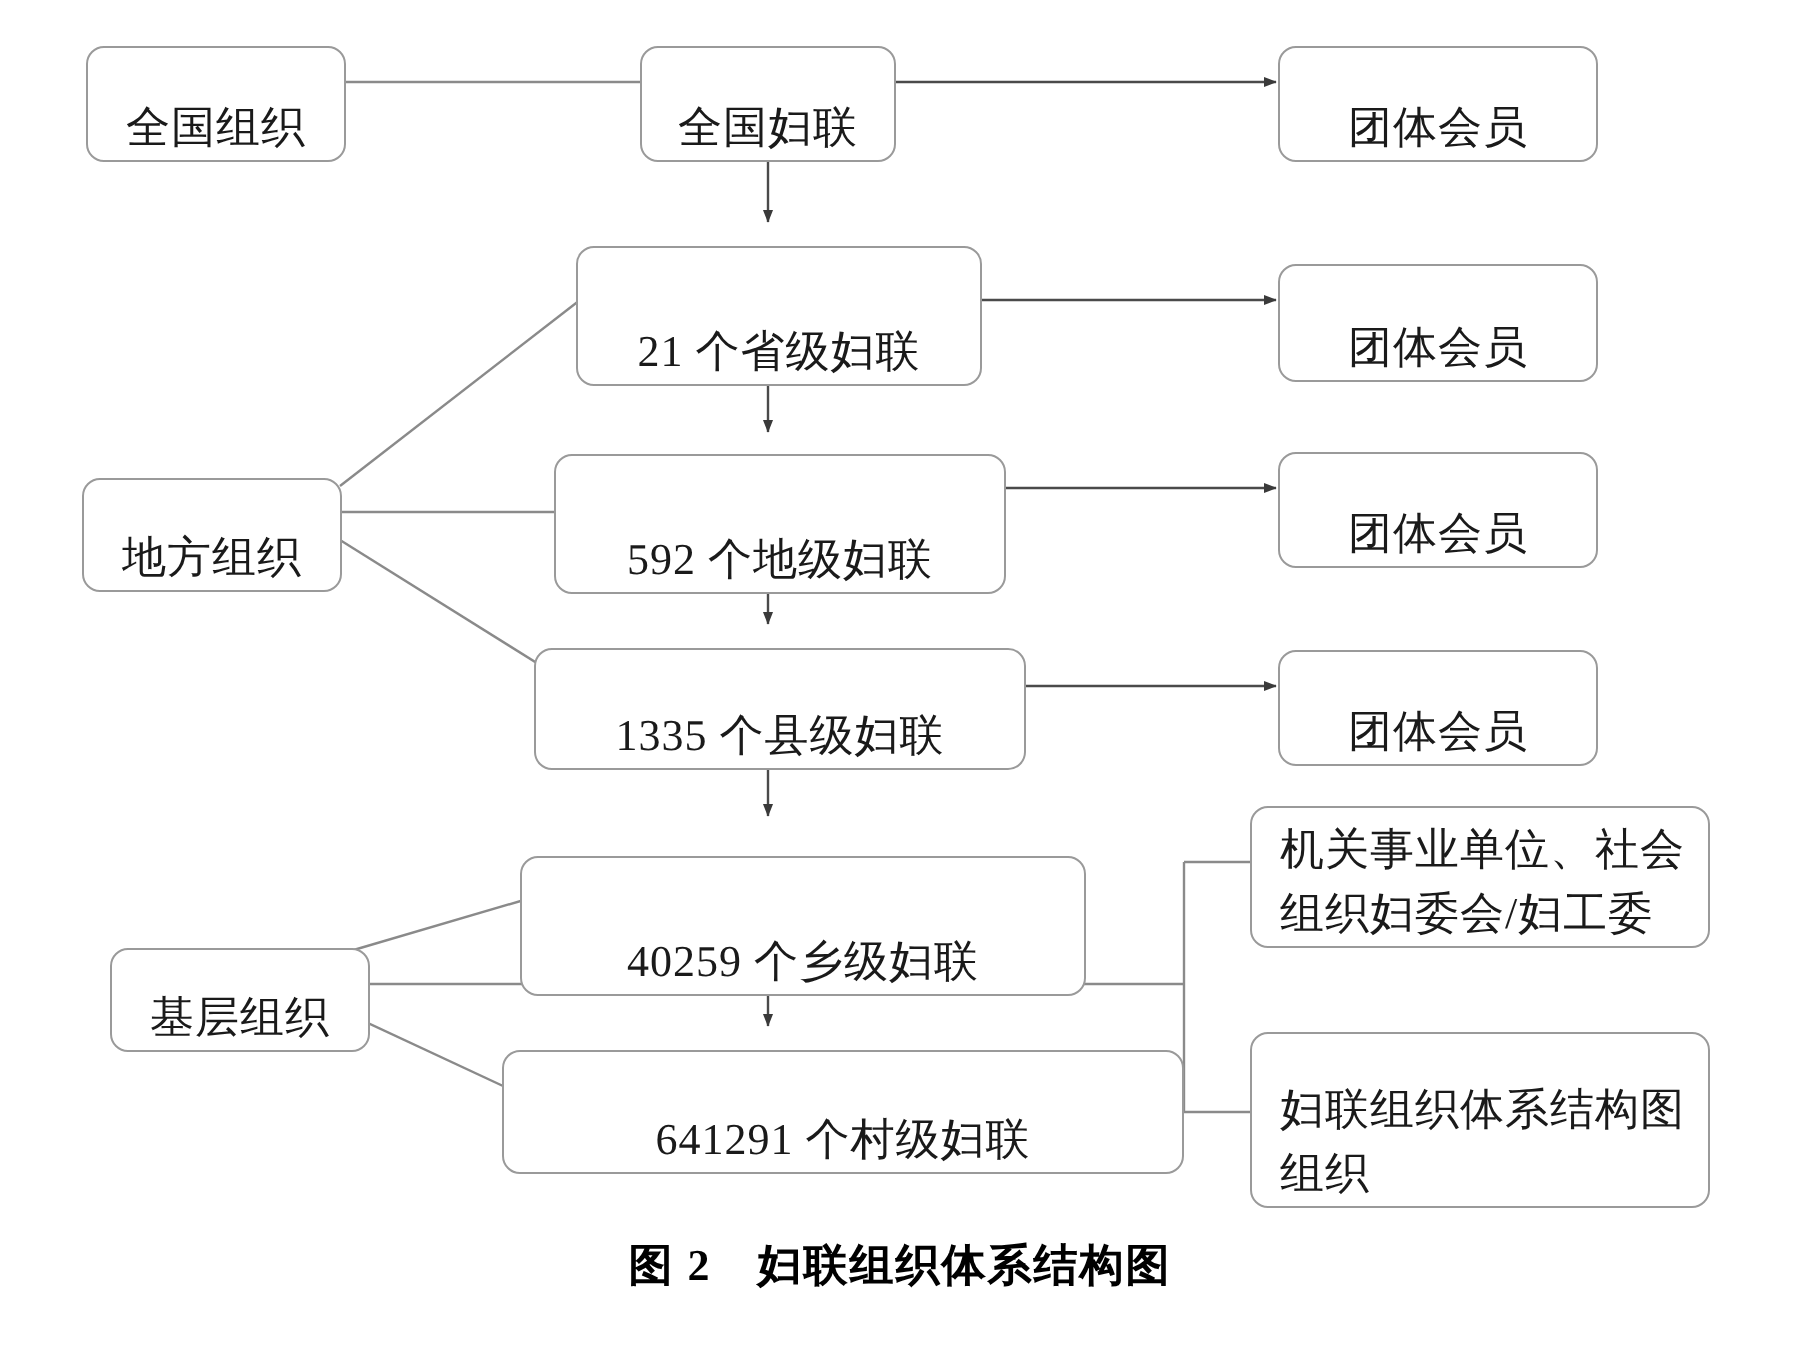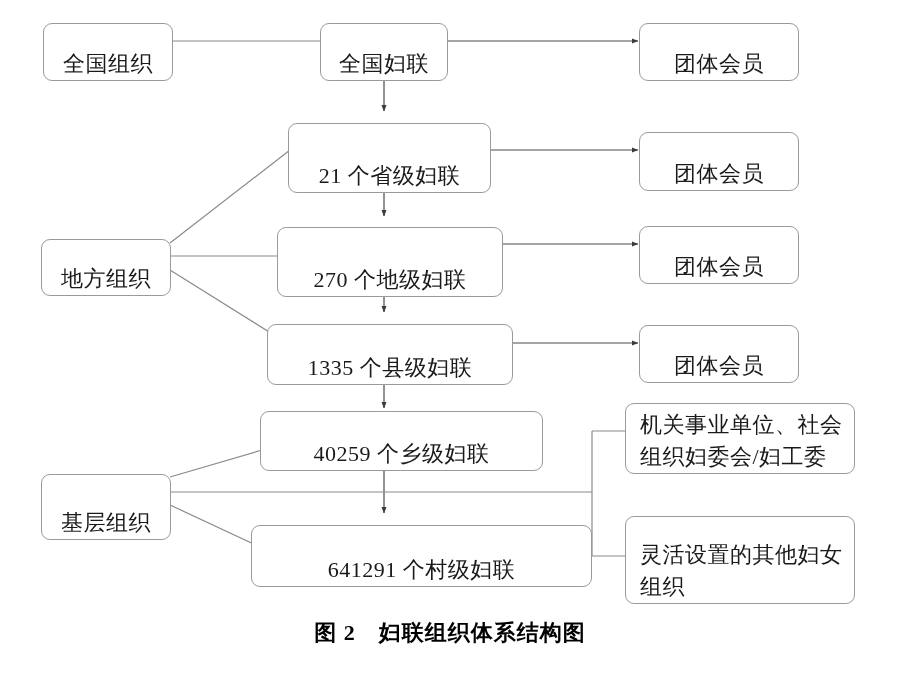--- a/index.html
+++ b/index.html
@@ -115,41 +115,41 @@
   </svg>
 
   <div class="node-box" style="left:43px; top:12px; width:130px; height:58px;">
     <span class="node-label">全国组织</span>
   </div>
 
   <div class="node-box" style="left:41px; top:228px; width:130px; height:57px;">
     <span class="node-label">地方组织</span>
   </div>
 
-  <div class="node-box" style="left:41px; top:463px; width:130px; height:66px;">
+  <div class="node-box" style="left:55px; top:463px; width:130px; height:52px;">
     <span class="node-label">基层组织</span>
   </div>
 
   <div class="node-box" style="left:320px; top:12px; width:128px; height:58px;">
     <span class="node-label">全国妇联</span>
   </div>
 
   <div class="node-box" style="left:288px; top:112px; width:203px; height:70px;">
     <span class="node-label">21 个省级妇联</span>
   </div>
 
   <div class="node-box" style="left:277px; top:216px; width:226px; height:70px;">
-    <span class="node-label">270 个地级妇联</span>
+    <span class="node-label">592 个地级妇联</span>
   </div>
 
   <div class="node-box" style="left:267px; top:313px; width:246px; height:61px;">
     <span class="node-label">1335 个县级妇联</span>
   </div>
 
-  <div class="node-box" style="left:260px; top:400px; width:283px; height:60px;">
+  <div class="node-box" style="left:260px; top:417px; width:283px; height:70px;">
     <span class="node-label">40259 个乡级妇联</span>
   </div>
 
   <div class="node-box" style="left:251px; top:514px; width:341px; height:62px;">
     <span class="node-label">641291 个村级妇联</span>
   </div>
 
   <div class="node-box" style="left:639px; top:12px; width:160px; height:58px;">
     <span class="node-label">团体会员</span>
   </div>
@@ -165,19 +165,19 @@
   <div class="node-box" style="left:639px; top:314px; width:160px; height:58px;">
     <span class="node-label">团体会员</span>
   </div>
 
   <div class="node-box align-left" style="left:625px; top:392px; width:230px; height:71px;">
     <span class="node-label">机关事业单位、社会
 组织妇委会/妇工委</span>
   </div>
 
   <div class="node-box align-left" style="left:625px; top:505px; width:230px; height:88px;">
-    <span class="node-label">灵活设置的其他妇女
+    <span class="node-label">妇联组织体系结构图
 组织</span>
   </div>
 
   <div id="figure-caption">图 2　妇联组织体系结构图</div>
 
 </div>
 
 </body></html>

